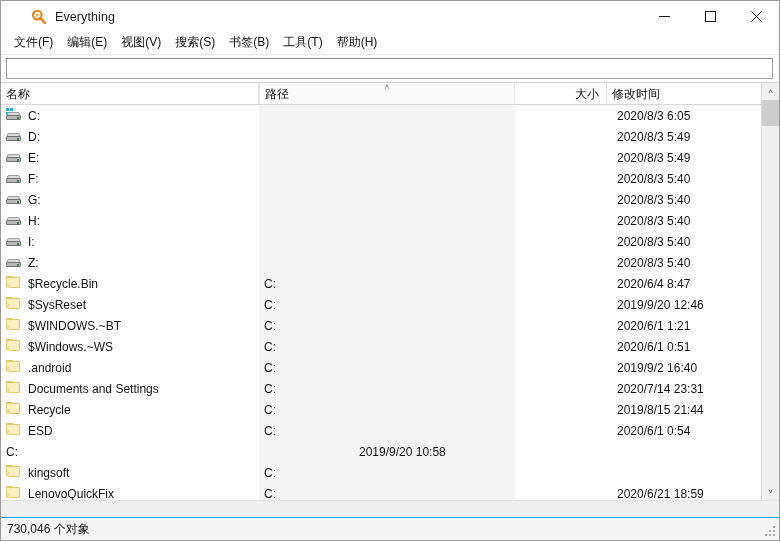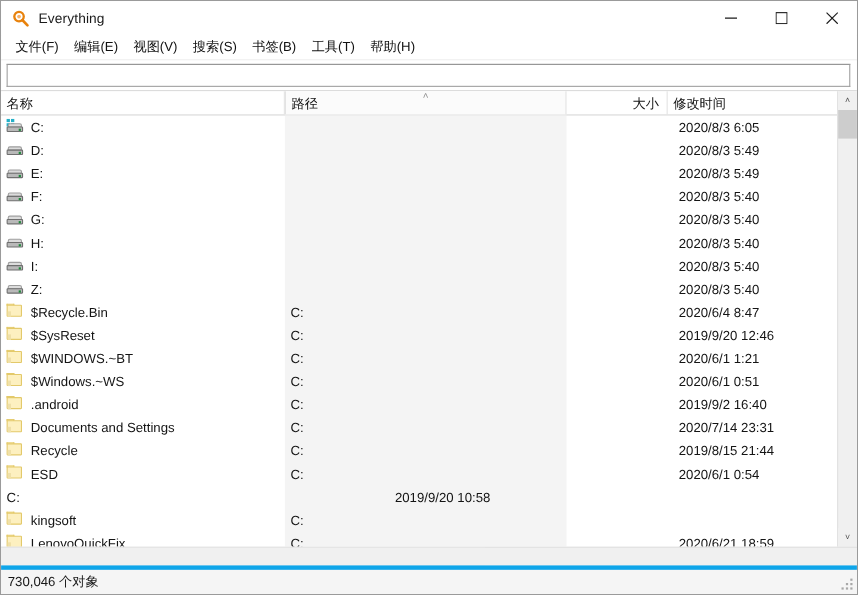--- a/index.html
+++ b/index.html
@@ -30,20 +30,21 @@
   }
 
   
   #title-bar {
     height: 31px;
     min-height: 31px;
     background: #ffffff;
     display: flex;
     align-items: center;
     position: relative;
+    margin-left: 20px;
   }
   #app-icon {
     width: 16px;
     height: 16px;
     margin-left: 10px;
     margin-right: 8px;
     flex: 0 0 auto;
     position: relative;
   }
   #title-text {
@@ -325,21 +326,21 @@
     bottom: 0;
     width: 440px;
     background: #f0f0f0;
   }
 
   
   #status-bar {
     height: 22px;
     min-height: 22px;
     background: #f5f5f5;
-    border-top: 4px solid #0ea5e9;
+    border-top: 1px solid #0ea5e9;
     display: flex;
     align-items: center;
     position: relative;
   }
   #status-text {
     font-size: 12px;
     color: #171717;
     padding-left: 6px;
   }
   #resize-grip {

